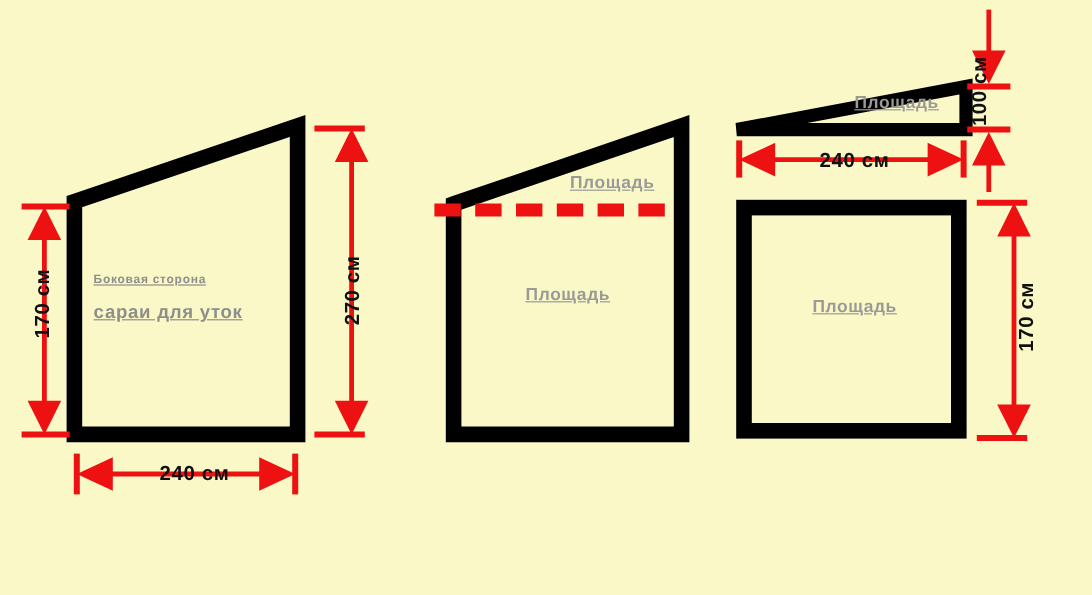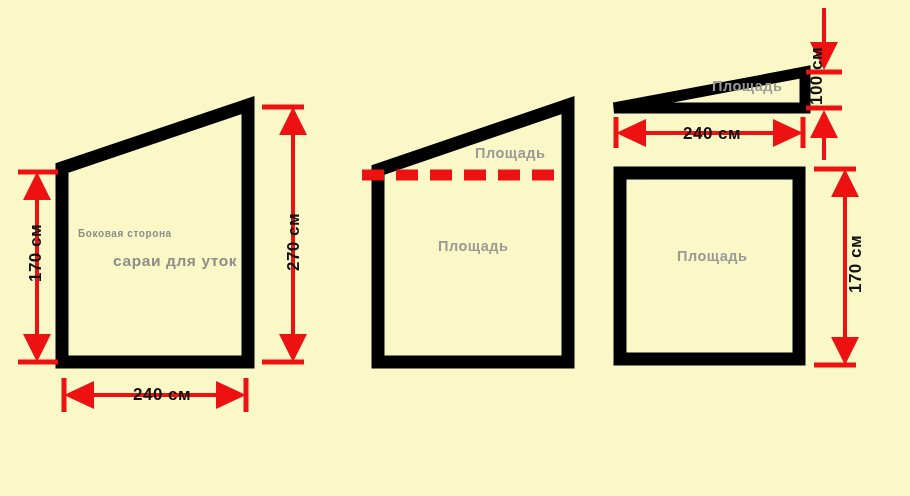--- a/index.html
+++ b/index.html
@@ -23,24 +23,25 @@
   .dim-tick{ stroke:#ee1111; stroke-width:5; }
   .dim-arrow{ fill:#ee1111; }
   .dashed-cut{ stroke:#ee1111; stroke-width:11; stroke-dasharray:22 12; stroke-linecap:butt; }
 
   .lbl{
     position:absolute;
     font-weight:bold;
     white-space:nowrap;
     color:#9a9a96;
     letter-spacing:0.5px;
+    text-decoration:underline;
   }
 
   .lbl-side-a{ left:78px;  top:228px; font-size:10px; color:#8e8e8a; letter-spacing:.6px;}
-  .lbl-side-b{ left:78px;  top:252px; font-size:15.5px; color:#8e8e8a; letter-spacing:.6px;margin-left:35px;}
+  .lbl-side-b{ left:78px;  top:252px; font-size:15.5px; color:#8e8e8a; letter-spacing:.6px;}
 
   .lbl-mid-top{  left:475px; top:145px; font-size:14.5px; }
   .lbl-mid-main{ left:438px; top:238px; font-size:14.5px; }
   .lbl-tri{      left:712px; top:78px;  font-size:14.5px; }
   .lbl-sq{       left:677px; top:248px; font-size:14.5px; }
 
   .dim-text{
     position:absolute;
     font-weight:bold;
     color:#111;

